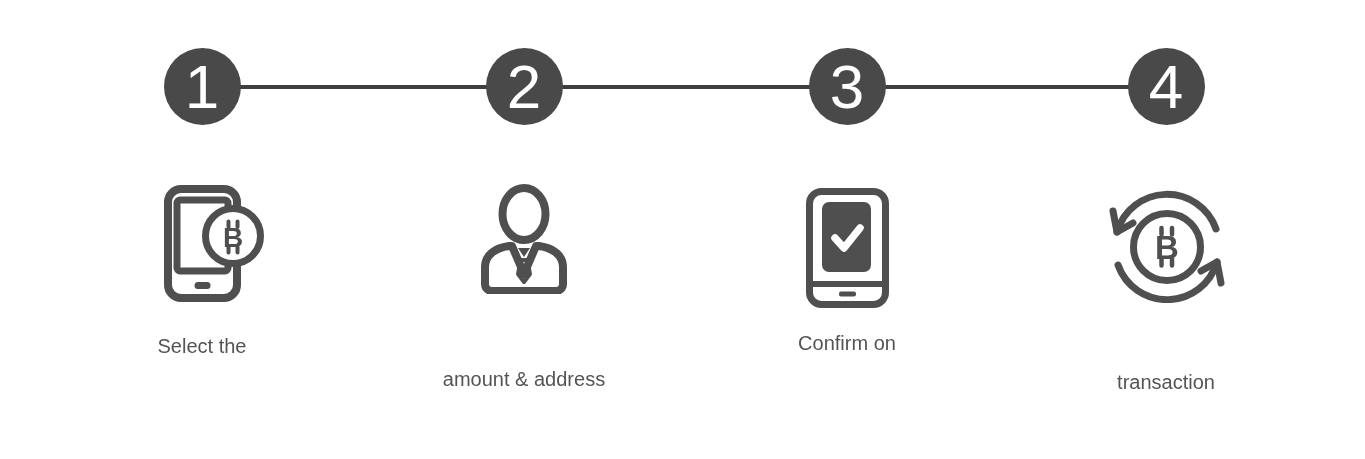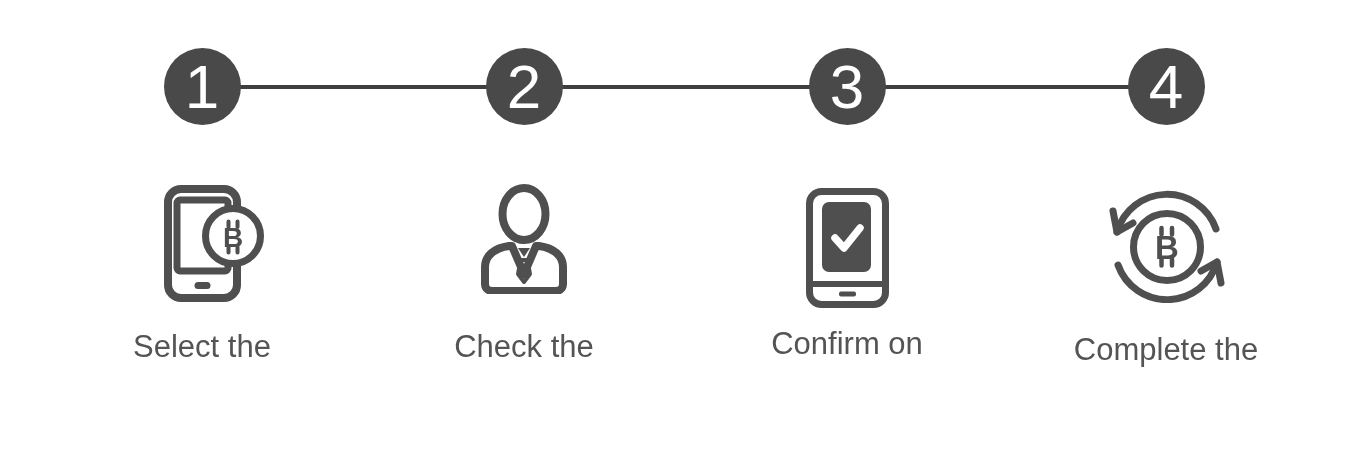--- a/index.html
+++ b/index.html
@@ -38,21 +38,21 @@
   }
   .iconwrap {
     margin-top:56px;
     height:122px;
     display:flex; align-items:flex-start; justify-content:center;
     color:var(--icon-stroke,#4f4f4f);
   }
   .iconwrap svg { display:block; }
   .label {
     margin-top:24px;
-    font-size:31px; line-height:33px;
+    font-size:20px; line-height:33px;
     text-align:center;
     color:var(--label-text,#545454);
   }
   .ic-stroke { fill:none; stroke:currentColor; stroke-linecap:round; stroke-linejoin:round; }
   .ic-fill   { fill:currentColor; stroke:none; }
 </style>
 </head>
 <body>
 
 <div class="stage">
@@ -84,21 +84,22 @@
     </div>
     <div class="iconwrap" style="margin-top:59px;">
       <svg width="90" height="110" viewBox="0 0 90 110">
         <ellipse class="ic-stroke" cx="45" cy="30" rx="21.5" ry="26" stroke-width="8"></ellipse>
         <path class="ic-stroke" stroke-width="8" d="M33 62 L45 90 L57 62 L60 62 C75 64 84 72 84 83 L84 100 C84 104 81 107 77 107 L13 107 C9 107 6 104 6 100 L6 83 C6 72 15 64 30 62 Z"></path>
         <path class="ic-fill" d="M39 64 L51 64 L45 73 Z"></path>
         <path class="ic-stroke" stroke-width="4" d="M41.5 76 L48.5 76 L51 90 L45 98 L39 90 Z"></path>
       </svg>
     </div>
     <div class="label">
-      <span>Check the</span><br>
+      <br>
+      <span>amount &amp; address</span>
     </div>
   </div>
 
   <div class="step step-3">
     <div class="iconwrap" style="position:absolute; top:187px; margin-top:0;">
       <svg width="85" height="122" viewBox="0 0 85 122">
         <rect class="ic-stroke" x="4.5" y="4.5" width="76" height="113" rx="12" stroke-width="7"></rect>
         <rect class="ic-fill" x="17" y="15" width="49" height="70" rx="7"></rect>
         <path d="M30 51 L39 61 L55 41" fill="none" stroke="#ffffff" stroke-width="7.5" stroke-linecap="round" stroke-linejoin="round"></path>
         <path class="ic-stroke" stroke-width="6" d="M4.5 97 H80.5"></path>
@@ -122,17 +123,18 @@
         <circle class="ic-stroke" cx="62" cy="60" r="33.5" stroke-width="7"></circle>
         <text x="62" y="72" font-size="33" font-weight="bold" text-anchor="middle" fill="currentColor">B</text>
         <path class="ic-stroke" stroke-width="4.5" d="M56.5 41 V47.5 M67 41 V47.5 M56.5 72 V78.5 M67 72 V78.5"></path>
         <path class="ic-stroke" stroke-width="7" d="M111 42 A52 52 0 0 0 12 45"></path>
         <path class="ic-stroke" stroke-width="7" d="M28 36 L12 45 L8 24"></path>
         <path class="ic-stroke" stroke-width="7" d="M13 78 A52 52 0 0 0 112 75"></path>
         <path class="ic-stroke" stroke-width="7" d="M96 84 L112 75 L116 96"></path>
       </svg>
     </div>
     <div class="label">
-      <span>Complete the</span><br>
+      <br>
+      <span>transaction</span>
     </div>
   </div>
 
 </div>
 
 </body></html>

